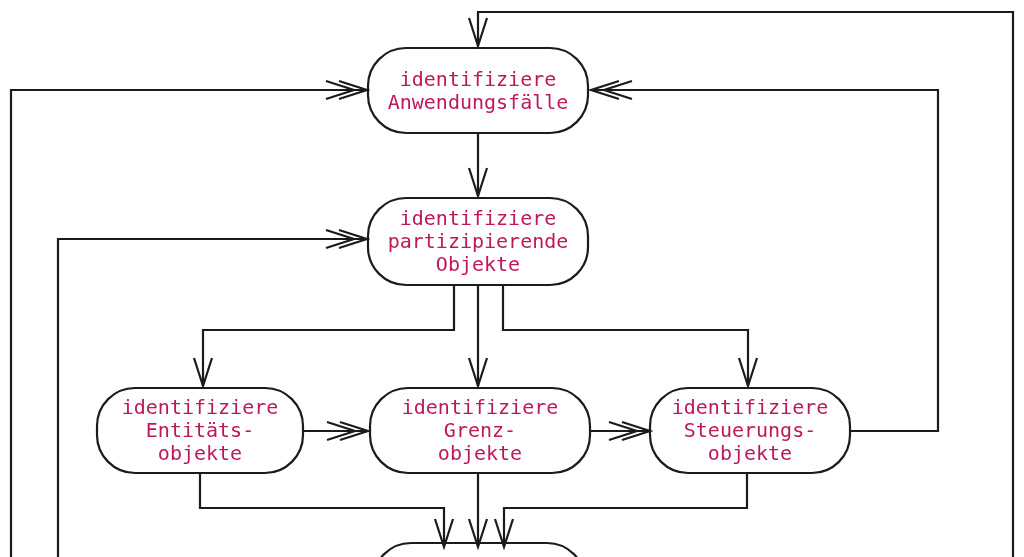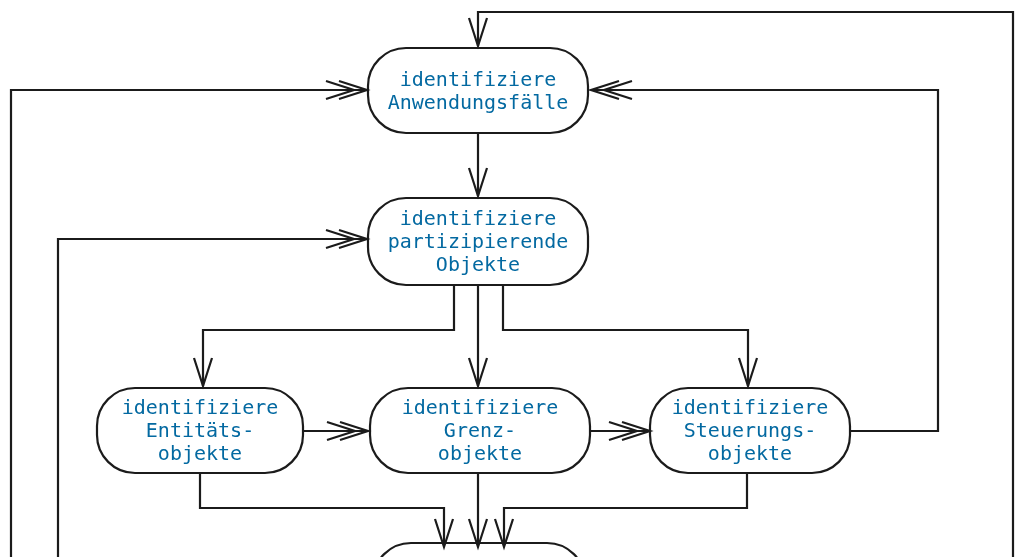--- a/index.html
+++ b/index.html
@@ -23,21 +23,21 @@
   }
   .node-label {
     position: absolute;
     display: flex;
     align-items: center;
     justify-content: center;
     text-align: center;
     white-space: pre-line;
     font-size: 20px;
     line-height: 23px;
-    color: #0369a1;
+    color: #be185d;
     letter-spacing: 0px;
     pointer-events: none;
   }
 </style>
 </head>
 <body>
 
 <div id="stage">
   <svg id="diagram-svg" width="1024" height="557" viewBox="0 0 1024 557">
     <g id="edge-layer">

